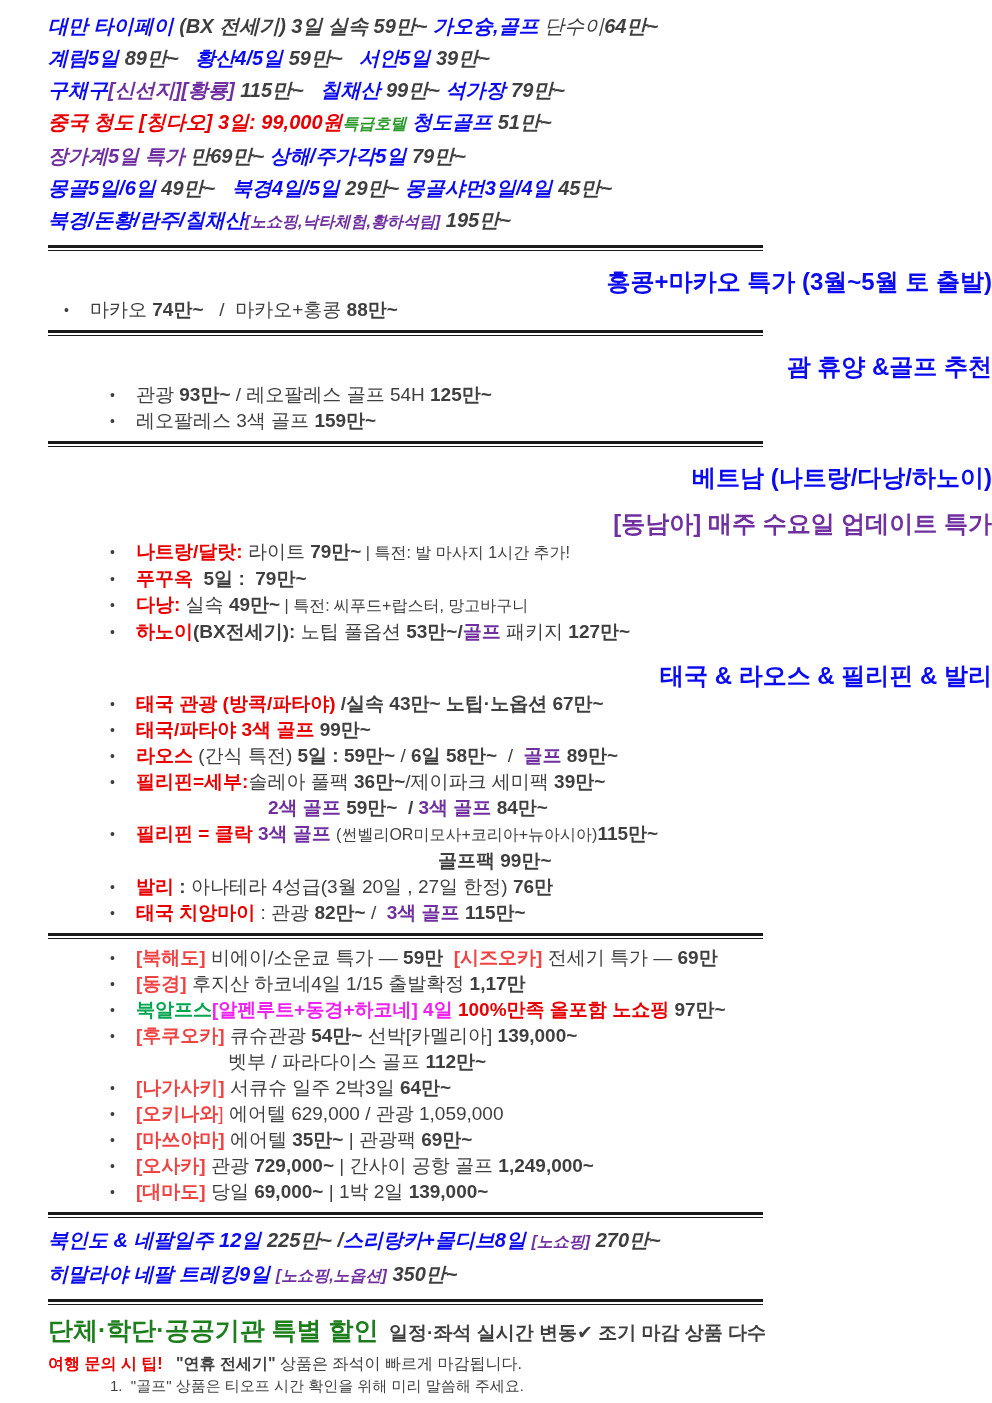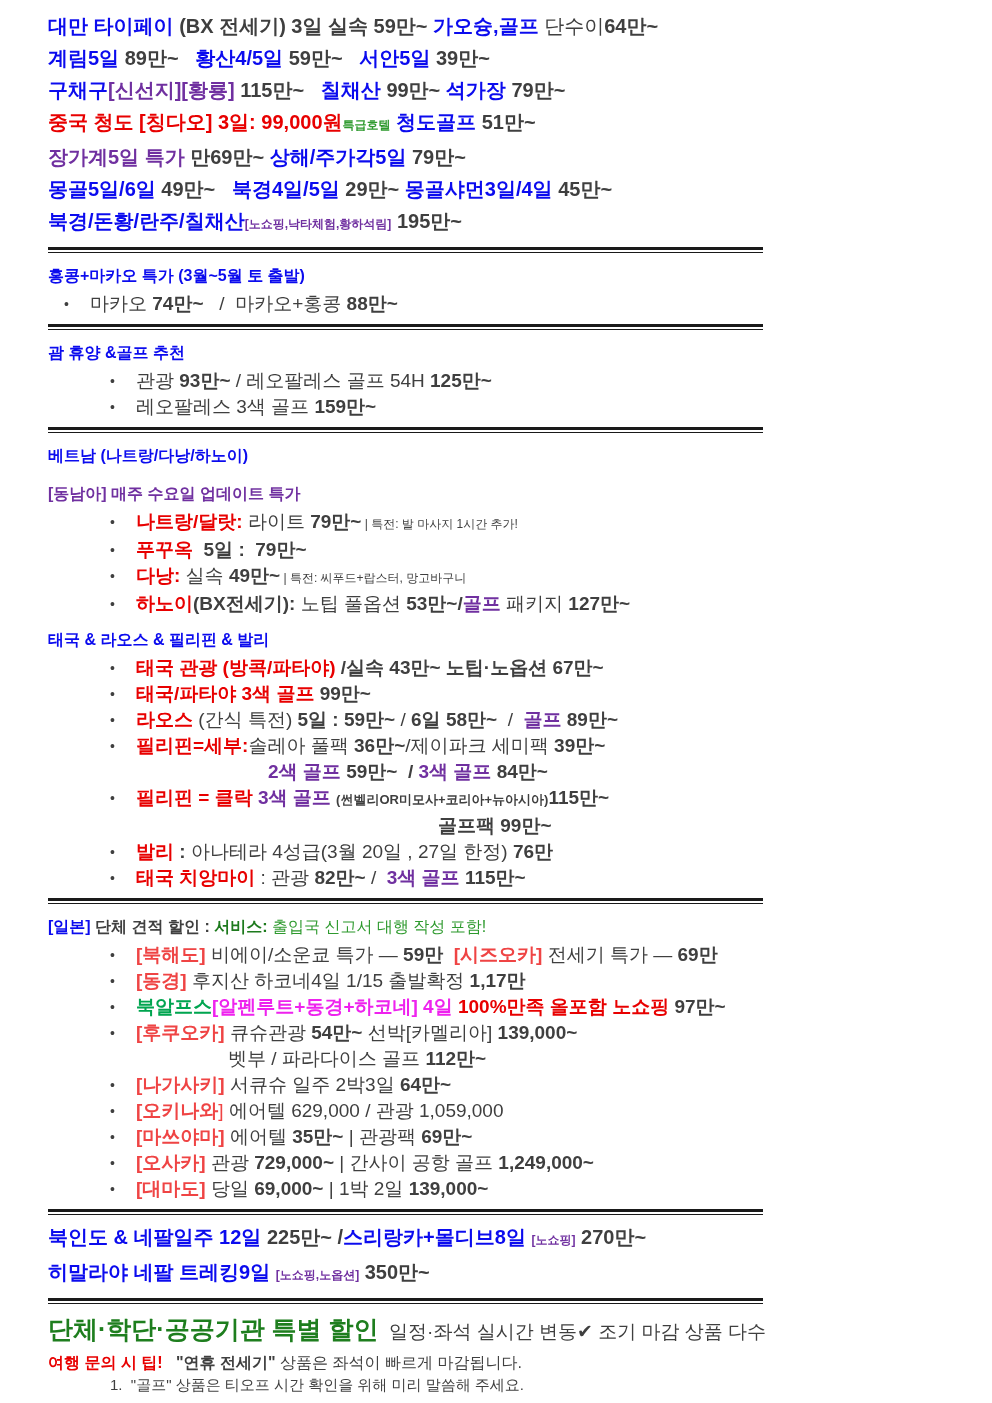--- a/index.html
+++ b/index.html
@@ -5,35 +5,35 @@
   html,body{margin:0;padding:0;background:#ffffff;}
   body{
     width:992px;height:1403px;overflow:hidden;
     font-family:"Liberation Sans","DejaVu Sans",sans-serif;
     padding:10px 0 0 48px;box-sizing:border-box;
     color:#3f3f3f;
   }
   .line{white-space:pre;line-height:27px;font-size:19px;}
   .seg{white-space:pre;}
   .b{font-weight:700;}
-  .sm{font-size:13px;font-weight:bold;}
-  .s2{font-size:12px;}
-  .md{font-size:19px;font-weight:400;}
+  .sm{font-size:16px;}
+  .s2{font-size:16px;}
+  .md{font-size:19px;font-weight:700;}
   .c-blue{color:#0b0bee;}
   .c-dark{color:#3f3f3f;}
   .c-red{color:#e80000;}
   .c-purple{color:#7030a0;}
   .c-magenta{color:#ee22ee;}
   .c-orange{color:#ef4444;margin-top:48px;}
   .c-green{color:#2e9a2e;}
   .c-greenb{color:#1d7a1d;}
   .c-bgreen{color:#00a550;}
   .c-dgreen{color:#1e7e1e;}
-  .k-top{font-size:20px;line-height:32px;}
-  .k-heading{font-size:16px;line-height:30px;margin-top:8px;}
+  .k-top{font-size:20px;line-height:32px;font-style:italic;}
+  .k-heading{font-size:24px;line-height:30px;margin-top:16px;text-align:right;}
   .k-b1{padding-left:16px;line-height:26px;}
   .k-b2{padding-left:62px;line-height:26px;}
   .k-cont1{padding-left:220px;line-height:26px;}
   .k-cont2{padding-left:390px;line-height:26px;}
   .k-cont3{padding-left:180px;line-height:26px;}
   .k-big{font-size:25px;line-height:38px;margin-top:2px;}
   .k-tip{font-size:16px;line-height:23px;}
   .k-num{font-size:15px;line-height:21px;padding-left:62px;}
   .bullet{display:inline-block;width:26px;font-size:14px;color:#3f3f3f;vertical-align:1px;}
   .u2{text-decoration-style:double;text-decoration-color:#333;text-underline-offset:5px;}
@@ -68,21 +68,20 @@
     <div class="line k-b2"><span class="bullet">•</span><span class="seg c-red b">태국 관광 (방콕/파타야)</span><span class="seg c-dark b"> /실속 </span><span class="seg c-dark b">43만~</span><span class="seg c-dark b"> 노팁·노옵션 </span><span class="seg c-dark b">67만~</span></div>
     <div class="line k-b2"><span class="bullet">•</span><span class="seg c-red b">태국/파타야 3색 골프</span><span class="seg c-dark b"> 99만~</span></div>
     <div class="line k-b2"><span class="bullet">•</span><span class="seg c-red b">라오스</span><span class="seg c-dark"> (간식 특전) </span><span class="seg c-dark b">5일 : 59만~</span><span class="seg c-dark"> / </span><span class="seg c-dark b">6일 58만~</span><span class="seg c-dark">  /  </span><span class="seg c-purple b">골프</span><span class="seg c-dark b"> 89만~</span></div>
     <div class="line k-b2"><span class="bullet">•</span><span class="seg c-red b">필리핀=세부:</span><span class="seg c-dark">솔레아 풀팩 </span><span class="seg c-dark b">36만~</span><span class="seg c-dark">/제이파크 세미팩 </span><span class="seg c-dark b">39만~</span></div>
     <div class="line k-cont1"><span class="seg c-purple b">2색 골프</span><span class="seg c-dark b"> 59만~</span><span class="seg c-dark b">  / </span><span class="seg c-purple b">3색 골프</span><span class="seg c-dark b"> 84만~</span></div>
     <div class="line k-b2"><span class="bullet">•</span><span class="seg c-red b">필리핀 = 클락 </span><span class="seg c-purple b">3색 골프 </span><span class="seg c-dark sm">(썬벨리OR미모사+코리아+뉴아시아)</span><span class="seg c-dark b">115만~</span></div>
     <div class="line k-cont2"><span class="seg c-dark b">골프팩 </span><span class="seg c-dark b">99만~</span></div>
     <div class="line k-b2"><span class="bullet">•</span><span class="seg c-red b">발리</span><span class="seg c-dark b"> : </span><span class="seg c-dark">아나테라 4성급(3월 20일 , 27일 한정) </span><span class="seg c-dark b">76만</span></div>
     <div class="line k-b2"><span class="bullet">•</span><span class="seg c-red b">태국 치앙마이</span><span class="seg c-dark"> : 관광 </span><span class="seg c-dark b">82만~</span><span class="seg c-dark"> /  </span><span class="seg c-purple b">3색 골프</span><span class="seg c-dark b"> 115만~</span></div>
     <div class="divider"></div>
-    <div class="line k-heading"><span class="seg c-blue b">[일본]</span><span class="seg c-dark b"> 단체 견적 할인 : </span><span class="seg c-greenb b">서비스:</span><span class="seg c-green"> 출입국 신고서 대행 작성 포함!</span></div>
     <div class="line k-b2"><span class="bullet">•</span><span class="seg c-orange b">[북해도]</span><span class="seg c-dark"> 비에이/소운쿄 특가 — </span><span class="seg c-dark b">59만</span><span class="seg c-dark">  </span><span class="seg c-orange b">[시즈오카]</span><span class="seg c-dark"> 전세기 특가 — </span><span class="seg c-dark b">69만</span></div>
     <div class="line k-b2"><span class="bullet">•</span><span class="seg c-orange b">[동경]</span><span class="seg c-dark"> 후지산 하코네4일 1/15 출발확정 </span><span class="seg c-dark b">1,17만</span></div>
     <div class="line k-b2 u2"><span class="bullet">•</span><span class="seg c-bgreen b">북알프스</span><span class="seg c-magenta b">[알펜루트+동경+하코네] 4일</span><span class="seg c-dark"> </span><span class="seg c-red b">100%만족 올포함 노쇼핑</span><span class="seg c-dark b"> 97만~</span></div>
     <div class="line k-b2"><span class="bullet">•</span><span class="seg c-orange b">[후쿠오카]</span><span class="seg c-dark"> 큐슈관광 </span><span class="seg c-dark b">54만~</span><span class="seg c-dark"> 선박[카멜리아] </span><span class="seg c-dark b">139,000~</span></div>
     <div class="line k-cont3"><span class="seg c-dark">벳부 / 파라다이스 골프 </span><span class="seg c-dark b">112만~</span></div>
     <div class="line k-b2"><span class="bullet">•</span><span class="seg c-orange b">[나가사키]</span><span class="seg c-dark"> 서큐슈 일주 2박3일 </span><span class="seg c-dark b">64만~</span></div>
     <div class="line k-b2"><span class="bullet">•</span><span class="seg c-orange b">[오키나와</span><span class="seg c-orange">]</span><span class="seg c-dark"> 에어텔 629,000 / 관광 1,059,000</span></div>
     <div class="line k-b2"><span class="bullet">•</span><span class="seg c-orange b">[마쓰야마]</span><span class="seg c-dark"> 에어텔 </span><span class="seg c-dark b">35만~</span><span class="seg c-dark"> | 관광팩 </span><span class="seg c-dark b">69만~</span></div>
     <div class="line k-b2"><span class="bullet">•</span><span class="seg c-orange b">[오사카]</span><span class="seg c-dark"> 관광 </span><span class="seg c-dark b">729,000~</span><span class="seg c-dark"> | 간사이 공항 골프 </span><span class="seg c-dark b">1,249,000~</span></div>
     <div class="line k-b2"><span class="bullet">•</span><span class="seg c-orange b">[대마도]</span><span class="seg c-dark"> 당일 </span><span class="seg c-dark b">69,000~</span><span class="seg c-dark"> | 1박 2일 </span><span class="seg c-dark b">139,000~</span></div>

